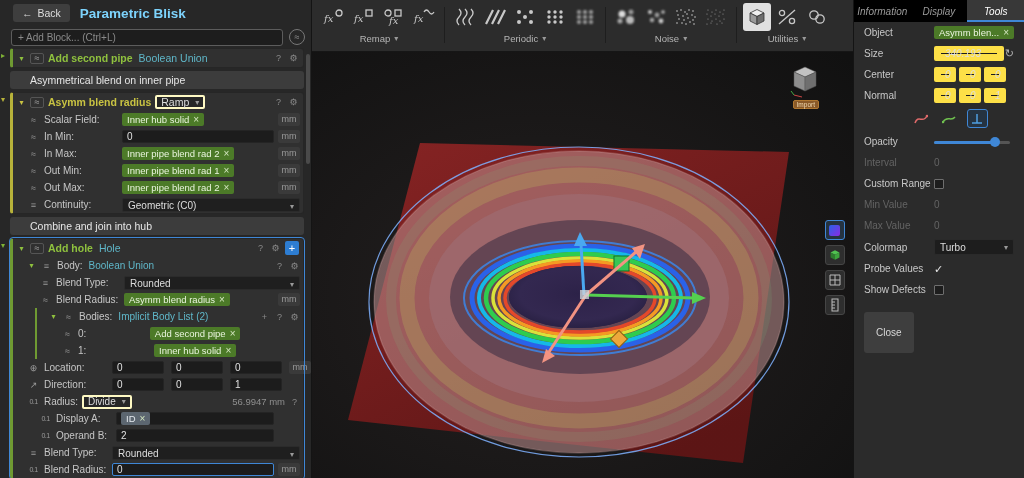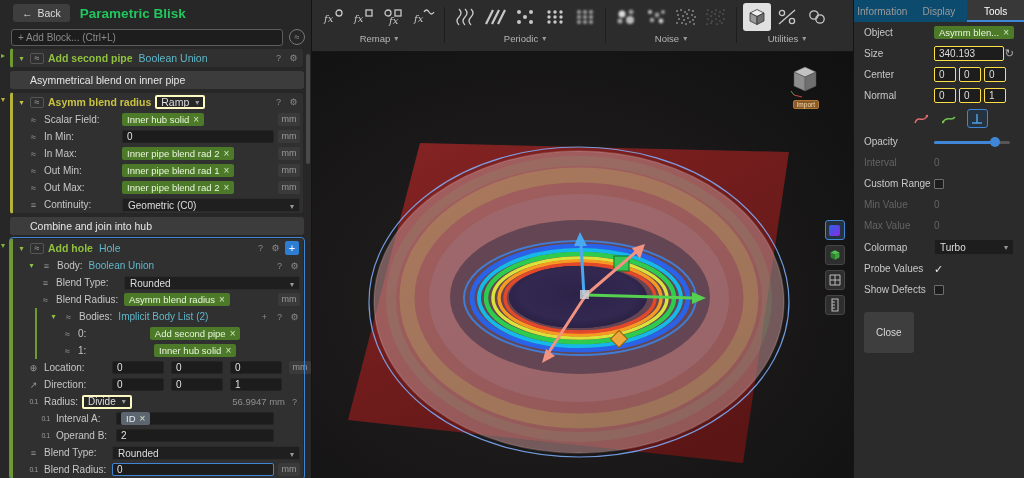--- a/index.html
+++ b/index.html
@@ -6,21 +6,21 @@
   html,body { width:1024px; height:478px; overflow:hidden; background:#1a1a1a;
               font-family:"Liberation Sans",sans-serif; color:#cccccc; }
   #app { display:flex; width:1024px; height:478px; }
 
   
   #left { flex:0 0 312px; background:#272727; position:relative; padding-left:9px;
           overflow:hidden; border-right:1px solid #141414; }
   .lp-head { display:flex; align-items:center; gap:10px; height:26px; padding:0 4px; }
   .back-btn { background:#3e3e3e; border:none; color:#dddddd; font-size:10.5px;
               border-radius:3px; padding:3px 9px; display:flex; gap:5px; align-items:center; cursor:pointer; }
-  .lp-title { font-size:13.5px; font-weight:bold; color:#22c55e; }
+  .lp-title { font-size:13.5px; font-weight:bold; color:#7dd3fc; }
   .addrow { display:flex; align-items:center; gap:6px; height:22px; padding:0 6px 0 2px; }
   .addblock { flex:1; border:1px solid #5c5c5c; background:#1d1d1d; color:#8a8a8a;
               border-radius:3px; font-size:10px; padding:2px 6px; height:17px; outline:none;
               font-family:"Liberation Sans",sans-serif; }
   .addblock::placeholder { color:#8a8a8a; }
   .circle-ic { width:16px; height:16px; border:1px solid #777; border-radius:50%; color:#999;
                font-size:9px; display:flex; align-items:center; justify-content:center; flex:none; }
   .marker { position:absolute; left:1px; font-size:8px; line-height:8px; }
   .marker.g { color:#7fb335; } .marker.y { color:#b7b23a; }
   .lscroll { position:absolute; right:1px; top:54px; width:4px; height:110px; background:#4a4a4a; border-radius:2px; }
@@ -96,31 +96,31 @@
                font-size:6.5px; padding:0 3px; border-radius:2px; border:1px solid #b07830; }
   .vtools { position:absolute; right:8px; top:168px; display:flex; flex-direction:column; gap:5px; }
   .vtool { width:20px; height:20px; border-radius:3px; background:#2e2e2e; border:1px solid #454545;
            display:flex; align-items:center; justify-content:center; cursor:pointer; }
   .vtool.active { border-color:#3f87d6; background:#253341; }
   .fv-chip { width:11px; height:11px; border-radius:2px; background:linear-gradient(135deg,#2a62e8,#8a2be2); }
 
   
   #right { flex:0 0 163px; background:#2b2b2b; border-left:1px solid #141414; display:flex;
            flex-direction:column; font-size:10px; }
-  .rtabs { display:flex; height:22px; background:#0c4a6e; }
+  .rtabs { display:flex; height:22px; background:#000000;font-style:italic; }
   .rtab { flex:1; display:flex; align-items:center; justify-content:center; color:#9a9a9a;
           font-size:10px; cursor:pointer; }
   .rtab.active { background:#383838; color:#ffffff; box-shadow:inset 0 -2px 0 #3f87d6; }
   .fv-head { display:flex; align-items:center; gap:6px; padding:8px 10px 6px; font-size:11px;
              font-weight:bold; color:#f0f0f0; }
   .rrow { display:flex; align-items:center; padding:3px 10px; min-height:21px; }
   .rlabel { width:70px; flex:none; color:#c8c8c8; }
   .dim { color:#636363; }
-  .rin { background:#1d1d1d; border:1px solid #fde047; border-radius:2px; height:15px;
-         display:flex; align-items:center; padding:0 4px; color:#dddddd; }
+  .rin { background:#1d1d1d; border:7px solid #fde047; border-radius:2px; height:15px;
+         display:flex; align-items:center; padding:0 4px; color:#dddddd;font-style:italic; }
   .rin.w70 { width:70px; }
   .rcell { width:22px; flex:none; margin-right:3px; }
   .rsel { flex:1; background:#1d1d1d; border:1px solid #2a2a2a; border-radius:2px; height:16px;
           display:flex; align-items:center; justify-content:space-between; padding:0 5px; color:#dddddd; cursor:pointer; }
   .cb { width:10px; height:10px; border:1px solid #6e6e6e; border-radius:1px; background:#1d1d1d;
         flex:none; cursor:pointer; }
   .cb.checked { border:none; background:transparent; color:#e8e8e8; font-size:11px; width:auto; height:auto; line-height:10px; }
   .refresh { margin-left:auto; color:#b5b5b5; font-size:11px; cursor:pointer; }
   .slider { position:relative; flex:1; height:12px; margin-right:4px; cursor:pointer; }
   .slider .track { position:absolute; top:5px; left:0; right:0; height:3px; background:#555; border-radius:2px; }
@@ -362,21 +362,21 @@
         <span class="mini-sel">
           <span>Divide</span>
             <span class="car">▾</span>
         </span>
         <span class="spacer"></span>
         <span class="rgray">56.9947 mm</span>
         <span class="hic">?</span>
       </div>
       <div class="prow ind2">
         <span class="picon num">0.1</span>
-        <span class="plabel w56">Interval A:</span>
+        <span class="plabel w56">Display A:</span>
         <span class="numin">
             <span class="tag gray">
               <span>ID</span>
               <span class="tx">×</span>
             </span>
           </span>
         <span class="uspace"></span>
       </div>
       <div class="prow ind2">
         <span class="picon num">0.1</span>

